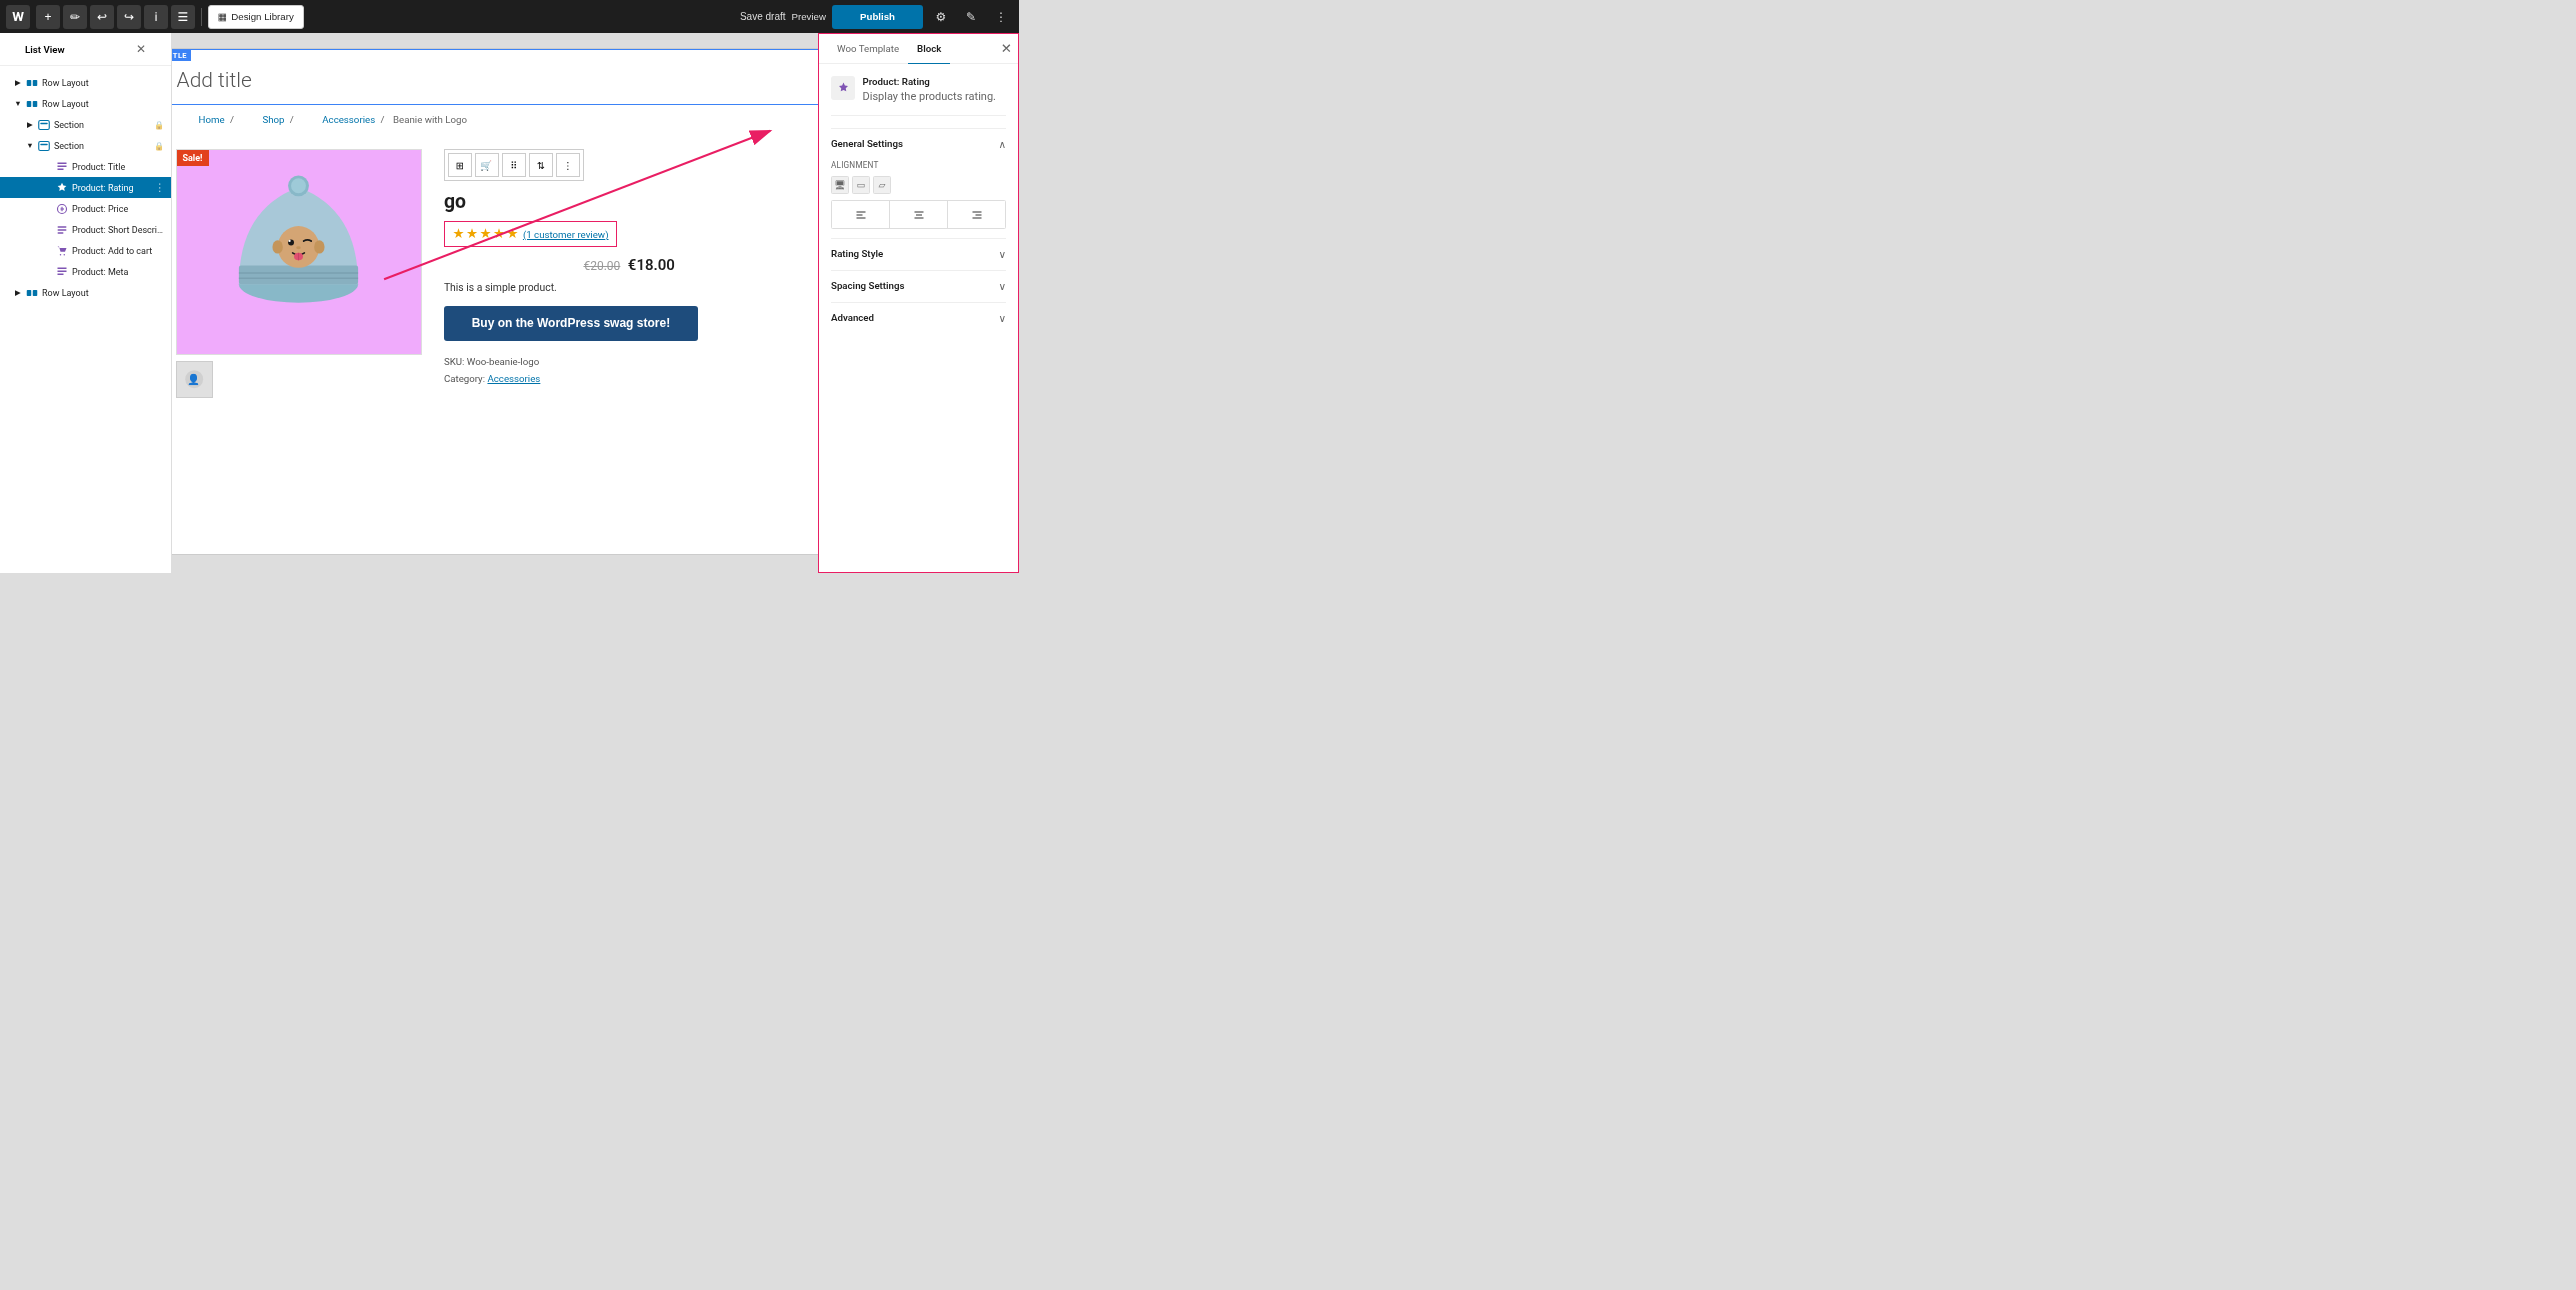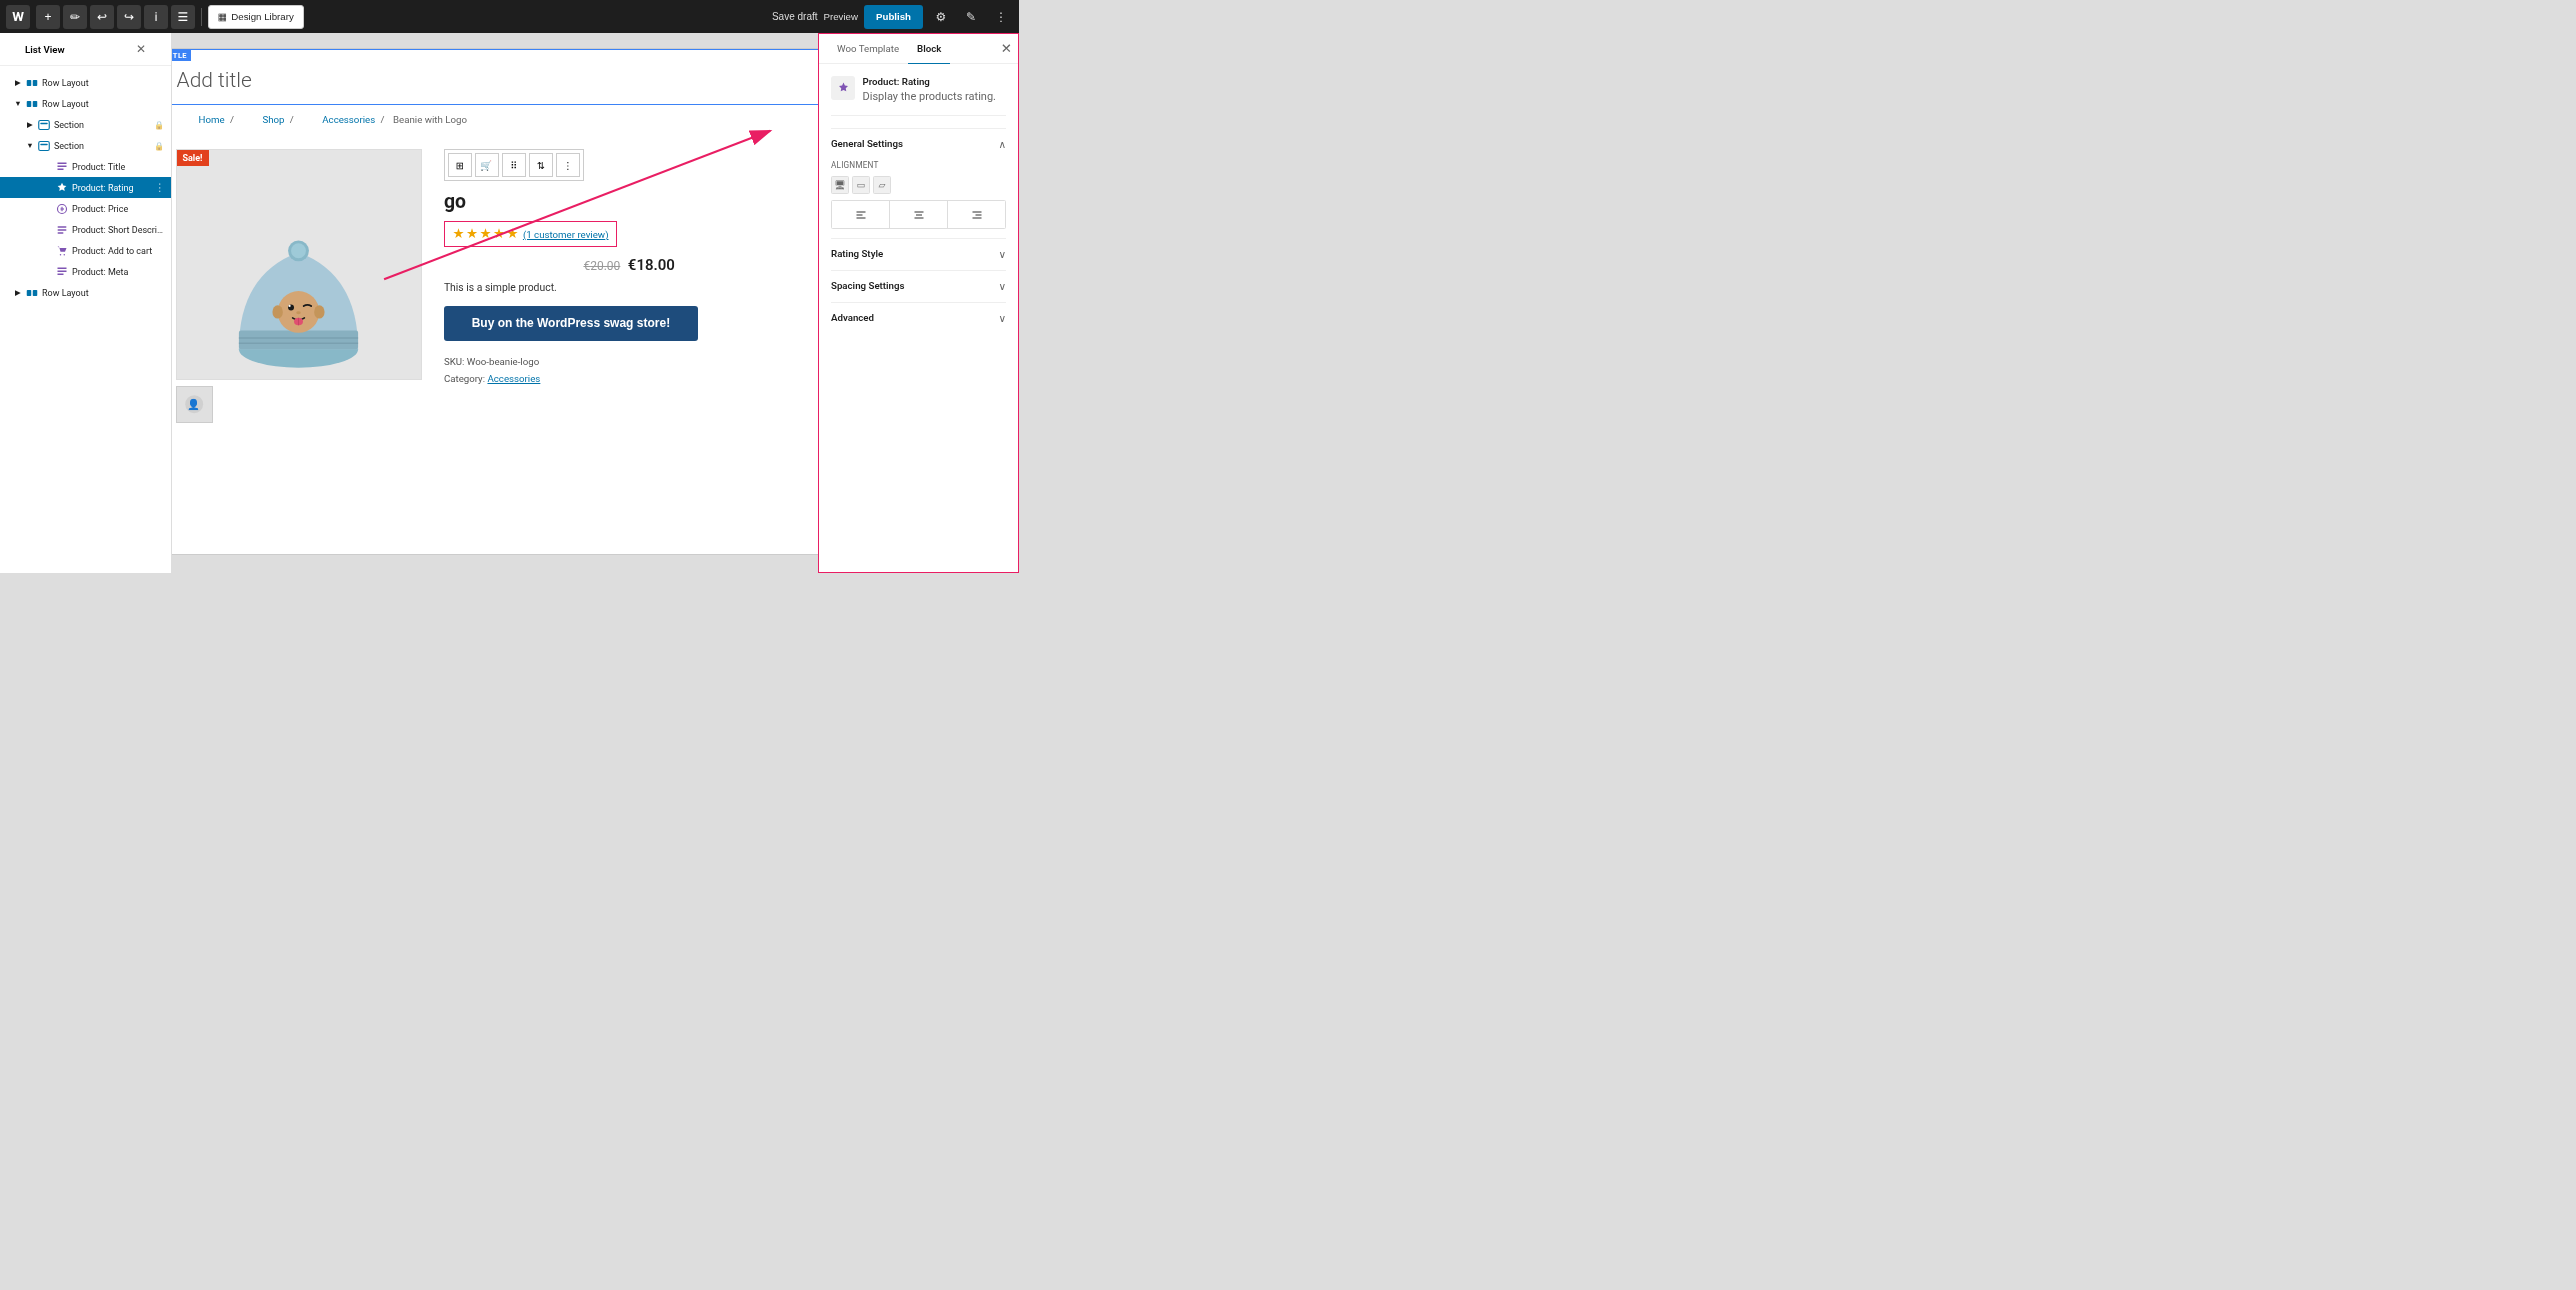--- a/index.html
+++ b/index.html
@@ -17,21 +17,21 @@
       background: #3c3c3c; border: none; color: #fff; width: 24px; height: 24px; border-radius: 3px; cursor: pointer; display: flex; align-items: center; justify-content: center; font-size: 12px;
     }
     .toolbar-separator { width: 0.7px; height: 18px; background: #555; margin: 0 3px; }
     .design-library-btn {
       background: #fff; border: 0.7px solid #ccc; color: #1e1e1e; height: 24px; padding: 0 9px; border-radius: 3px; cursor: pointer; display: flex; align-items: center; gap: 4.5px; font-size: 9.7px;
     }
     .toolbar-spacer { flex: 1; }
     .toolbar-right { display: flex; align-items: center; gap: 6px; }
     .save-draft-btn { background: transparent; border: none; color: #ddd; font-size: 10px; cursor: pointer; }
     .preview-btn { background: transparent; border: none; color: #ddd; font-size: 9.7px; cursor: pointer; }
-    .publish-btn { background: #0073aa; border: none; color: #fff; height: 24px; padding: 0 12px; border-radius: 3px; cursor: pointer; font-size: 9.7px; font-weight: 600; }
+    .publish-btn { background: #0073aa; border: none; color: #fff; height: 24px; padding: 0 28px; border-radius: 3px; cursor: pointer; font-size: 9.7px; font-weight: 600; }
     .toolbar-icon-btn { background: transparent; border: none; color: #ddd; width: 24px; height: 24px; cursor: pointer; display: flex; align-items: center; justify-content: center; font-size: 12px; }
 
     
     .main-layout { display: flex; height: calc(573px - 33px); }
 
     
     .list-view {
       width: 172px; background: #fff; border-right: 0.7px solid #ddd; display: flex; flex-direction: column; flex-shrink: 0;
     }
     .list-view-header {
@@ -77,21 +77,21 @@
     .breadcrumb-bar { padding: 9px 15px; font-size: 9.7px; color: #666; }
     .breadcrumb-bar a { color: #0073aa; text-decoration: none; margin-left: 23px; }
     .breadcrumb-bar span { margin: 0 3px; }
 
     
     .product-section { display: flex; gap: 22.4px; padding: 15px; }
 
     
     .product-image-col { flex-shrink: 0; }
     .product-main-image {
-      width: 246px; height: 231px; background: #e5e5e5; border: 0.7px solid #ddd; display: flex; align-items: flex-end; justify-content: center; position: relative;
+      width: 246px; height: 206px; background: #f0abfc; border: 0.7px solid #ddd; display: flex; align-items: flex-start; justify-content: center; position: relative;
     }
     .sale-badge {
       position: absolute; top: 0; left: 0; background: #e2401c; color: #fff; font-size: 9px; font-weight: 700; padding: 3px 6px; z-index: 2;
     }
 
     
     .product-thumb-row { display: flex; gap: 6px; margin-top: 6px; }
     .thumb-img { width: 37px; height: 37px; background: #e0e0e0; border: 0.7px solid #ccc; display: flex; align-items: center; justify-content: center; font-size: 18px; }
 
     

